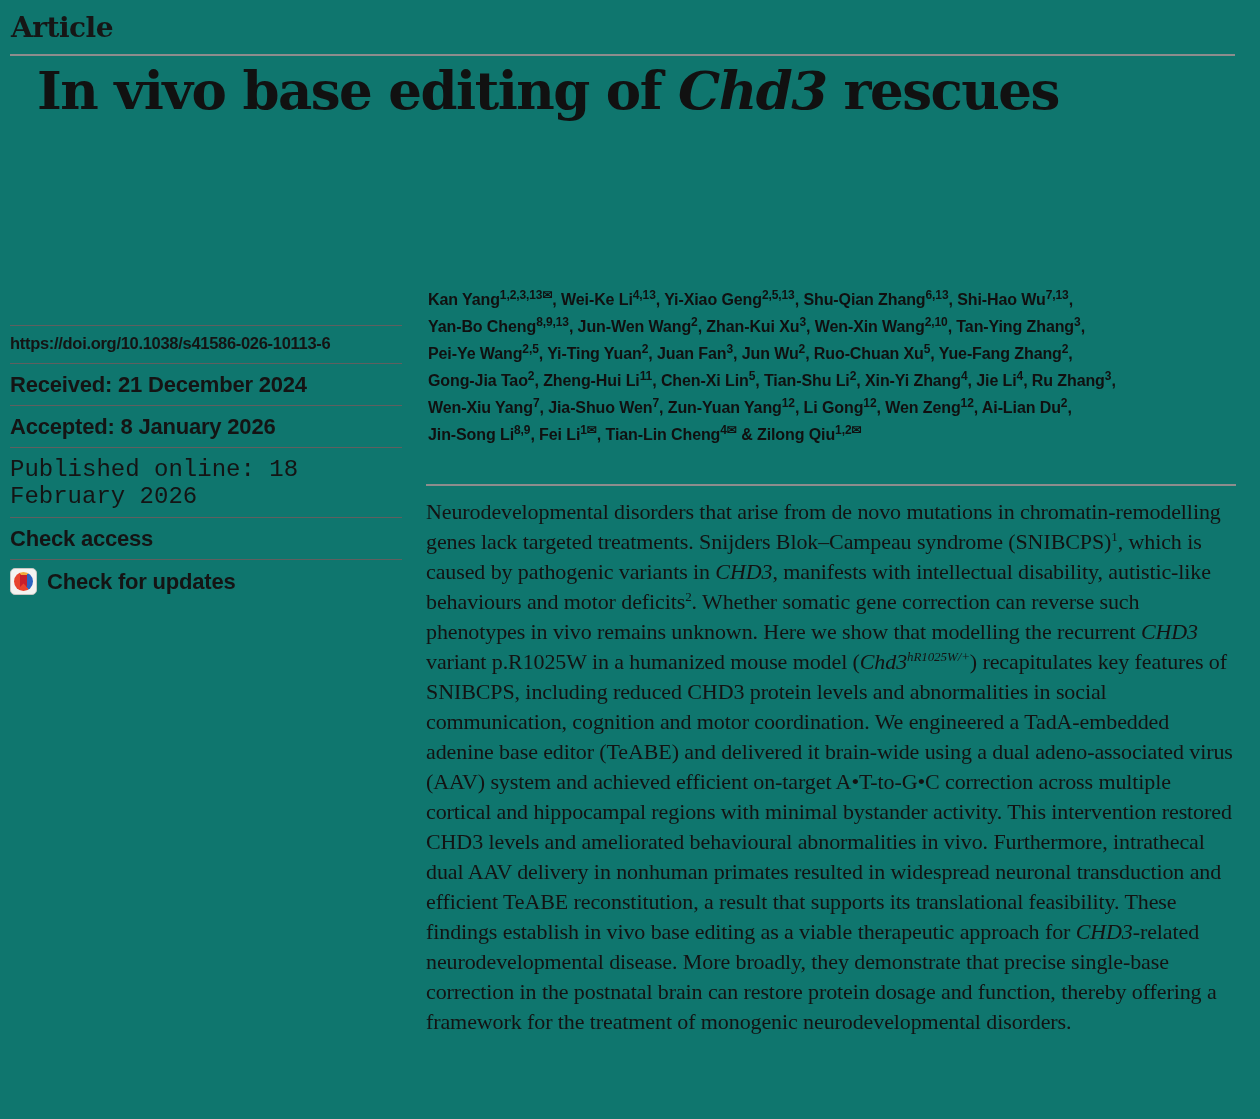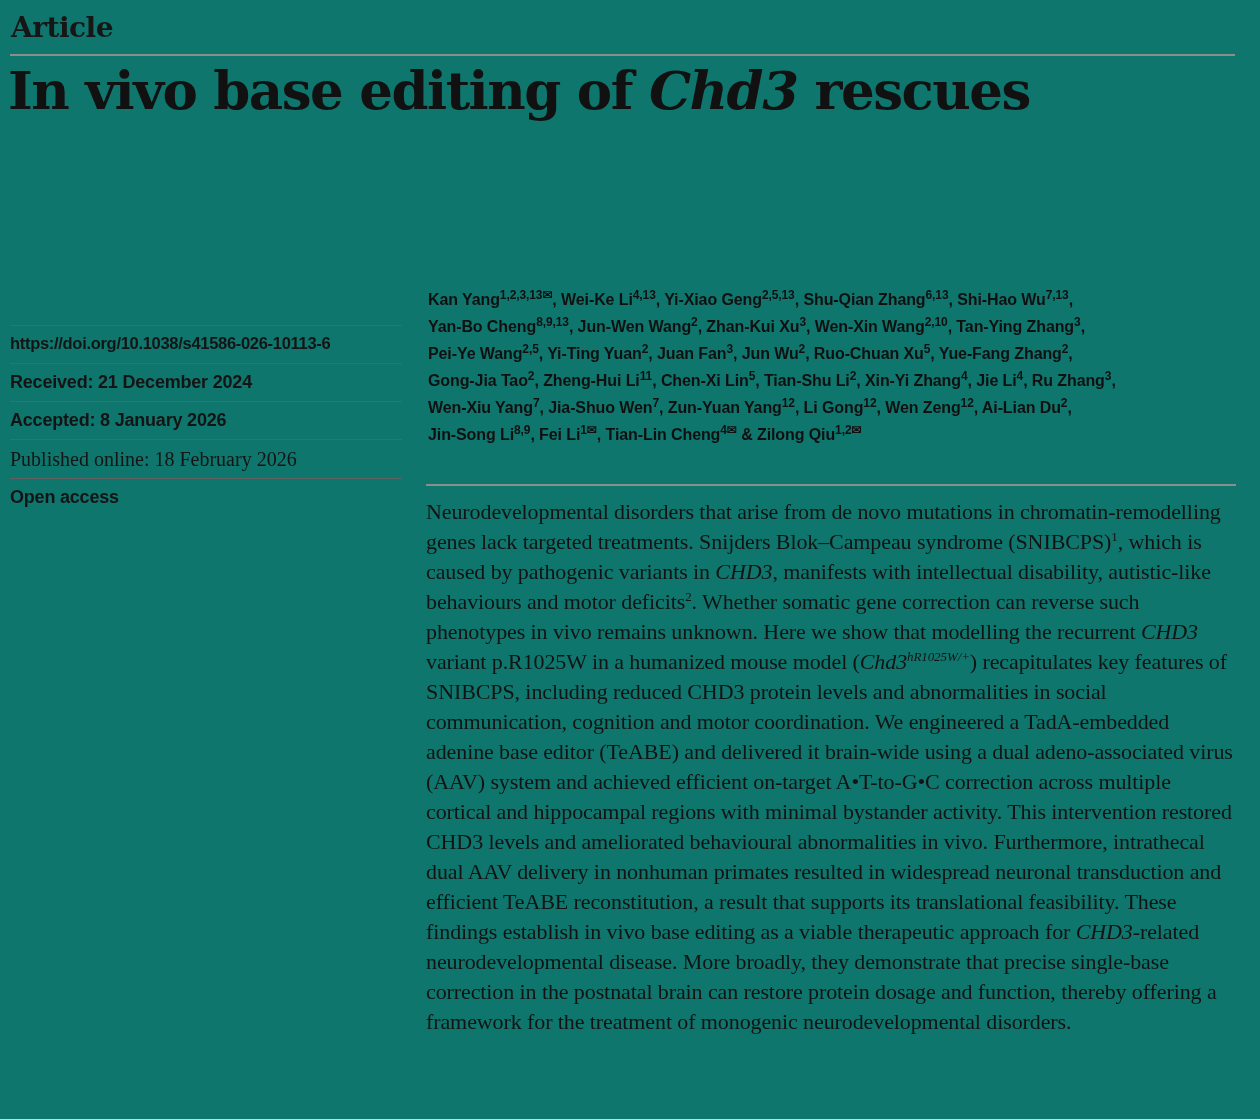--- a/index.html
+++ b/index.html
@@ -32,27 +32,27 @@
     letter-spacing:-1.5px;color:#111;
   }
 
   
   #meta-rail{
     position:absolute;left:10px;top:281px;width:392px;margin-top:44px;
   }
   .meta-row{
     border-top:1.5px solid #5f5f5f;
     padding:8px 0 7px 0;
-    font-weight:700;font-size:18px;letter-spacing:-0.2px;color:#141414;
+    font-weight:700;font-size:22px;letter-spacing:-0.2px;color:#141414;
     min-height:22px;
   }
   .meta-row.doi{font-size:16.5px;letter-spacing:-0.3px;}
   .meta-row.serif{
-    font-family:Liberation Serif, serif;
-    font-weight:400;font-size:20px;letter-spacing:0;
+    font-family:Liberation Mono, monospace;
+    font-weight:400;font-size:24px;letter-spacing:0;
   }
   .meta-row.check{display:flex;align-items:center;}
   .cm-btn{
     width:27px;height:27px;margin-right:10px;flex:0 0 auto;
     border:1px solid #c8c6c2;border-radius:5px;background:#f4f3f1;
     display:flex;align-items:center;justify-content:center;
     box-sizing:border-box;
   }
   .cm-circle{
     width:19px;height:19px;border-radius:50%;position:relative;
@@ -82,28 +82,36 @@
   #abstract-text sup{font-size:13px;}
 </style>
 </head>
 <body>
 
 <div class="page">
 
   <div id="article-label">Article</div>
   <div id="rule-top"></div>
 
-  <h1 id="page-title" style="margin:0;"><span>In vivo base editing of </span><span class="it">Chd3</span><span> rescues</span><br></h1>
+  <h1 id="page-title" style="margin:0;text-align:center;"><span>In vivo base editing of </span><span class="it">Chd3</span><span> rescues</span><br></h1>
 
   <div id="meta-rail">
     <div class="meta-row doi">https://doi.org/10.1038/s41586-026-10113-6</div>
     <div class="meta-row">Received: 21 December 2024</div>
     <div class="meta-row">Accepted: 8 January 2026</div>
     <div class="meta-row serif">Published online: 18 February 2026</div>
-    <div class="meta-row">Open access</div>
+    <div class="meta-row">Check access</div>
+    <div class="meta-row check">
+      <span class="cm-btn">
+        <span class="cm-circle">
+            <span class="cm-book"></span>
+          </span>
+      </span>
+      <span>Check for updates</span>
+    </div>
   </div>
 
   <div id="authors"><span>Kan Yang</span><sup>1,2,3,13✉</sup><span>, </span><span>Wei-Ke Li</span><sup>4,13</sup><span>, </span><span>Yi-Xiao Geng</span><sup>2,5,13</sup><span>, </span><span>Shu-Qian Zhang</span><sup>6,13</sup><span>, </span><span>Shi-Hao Wu</span><sup>7,13</sup><span>,</span><br><span>Yan-Bo Cheng</span><sup>8,9,13</sup><span>, </span><span>Jun-Wen Wang</span><sup>2</sup><span>, </span><span>Zhan-Kui Xu</span><sup>3</sup><span>, </span><span>Wen-Xin Wang</span><sup>2,10</sup><span>, </span><span>Tan-Ying Zhang</span><sup>3</sup><span>,</span><br><span>Pei-Ye Wang</span><sup>2,5</sup><span>, </span><span>Yi-Ting Yuan</span><sup>2</sup><span>, </span><span>Juan Fan</span><sup>3</sup><span>, </span><span>Jun Wu</span><sup>2</sup><span>, </span><span>Ruo-Chuan Xu</span><sup>5</sup><span>, </span><span>Yue-Fang Zhang</span><sup>2</sup><span>,</span><br><span>Gong-Jia Tao</span><sup>2</sup><span>, </span><span>Zheng-Hui Li</span><sup>11</sup><span>, </span><span>Chen-Xi Lin</span><sup>5</sup><span>, </span><span>Tian-Shu Li</span><sup>2</sup><span>, </span><span>Xin-Yi Zhang</span><sup>4</sup><span>, </span><span>Jie Li</span><sup>4</sup><span>, </span><span>Ru Zhang</span><sup>3</sup><span>,</span><br><span>Wen-Xiu Yang</span><sup>7</sup><span>, </span><span>Jia-Shuo Wen</span><sup>7</sup><span>, </span><span>Zun-Yuan Yang</span><sup>12</sup><span>, </span><span>Li Gong</span><sup>12</sup><span>, </span><span>Wen Zeng</span><sup>12</sup><span>, </span><span>Ai-Lian Du</span><sup>2</sup><span>,</span><br><span>Jin-Song Li</span><sup>8,9</sup><span>, </span><span>Fei Li</span><sup>1✉</sup><span>, </span><span>Tian-Lin Cheng</span><sup>4✉</sup><span> &amp; </span><span>Zilong Qiu</span><sup>1,2✉</sup></div>
 
   <div id="abstract-block">
     <div id="abstract-rule"></div>
     <div id="abstract-text"><span>Neurodevelopmental disorders that arise from de novo mutations in chromatin-remodelling genes lack targeted treatments. Snijders Blok–Campeau syndrome (SNIBCPS)</span><sup>1</sup><span>, which is caused by pathogenic variants in </span><span class="it">CHD3</span><span>, manifests with intellectual disability, autistic-like behaviours and motor deficits</span><sup>2</sup><span>. Whether somatic gene correction can reverse such phenotypes in vivo remains unknown. Here we show that modelling the recurrent </span><span class="it">CHD3</span><span> variant p.R1025W in a humanized mouse model (</span><span class="it">Chd3</span><sup class="it">hR1025W/+</sup><span>) recapitulates key features of SNIBCPS, including reduced CHD3 protein levels and abnormalities in social communication, cognition and motor coordination. We engineered a TadA-embedded adenine base editor (TeABE) and delivered it brain-wide using a dual adeno-associated virus (AAV) system and achieved efficient on-target A•T-to-G•C correction across multiple cortical and hippocampal regions with minimal bystander activity. This intervention restored CHD3 levels and ameliorated behavioural abnormalities in vivo. Furthermore, intrathecal dual AAV delivery in nonhuman primates resulted in widespread neuronal transduction and efficient TeABE reconstitution, a result that supports its translational feasibility. These findings establish in vivo base editing as a viable therapeutic approach for </span><span class="it">CHD3</span><span>-related neurodevelopmental disease. More broadly, they demonstrate that precise single-base correction in the postnatal brain can restore protein dosage and function, thereby offering a framework for the treatment of monogenic neurodevelopmental disorders.</span></div>
   </div>
 
 </div>

